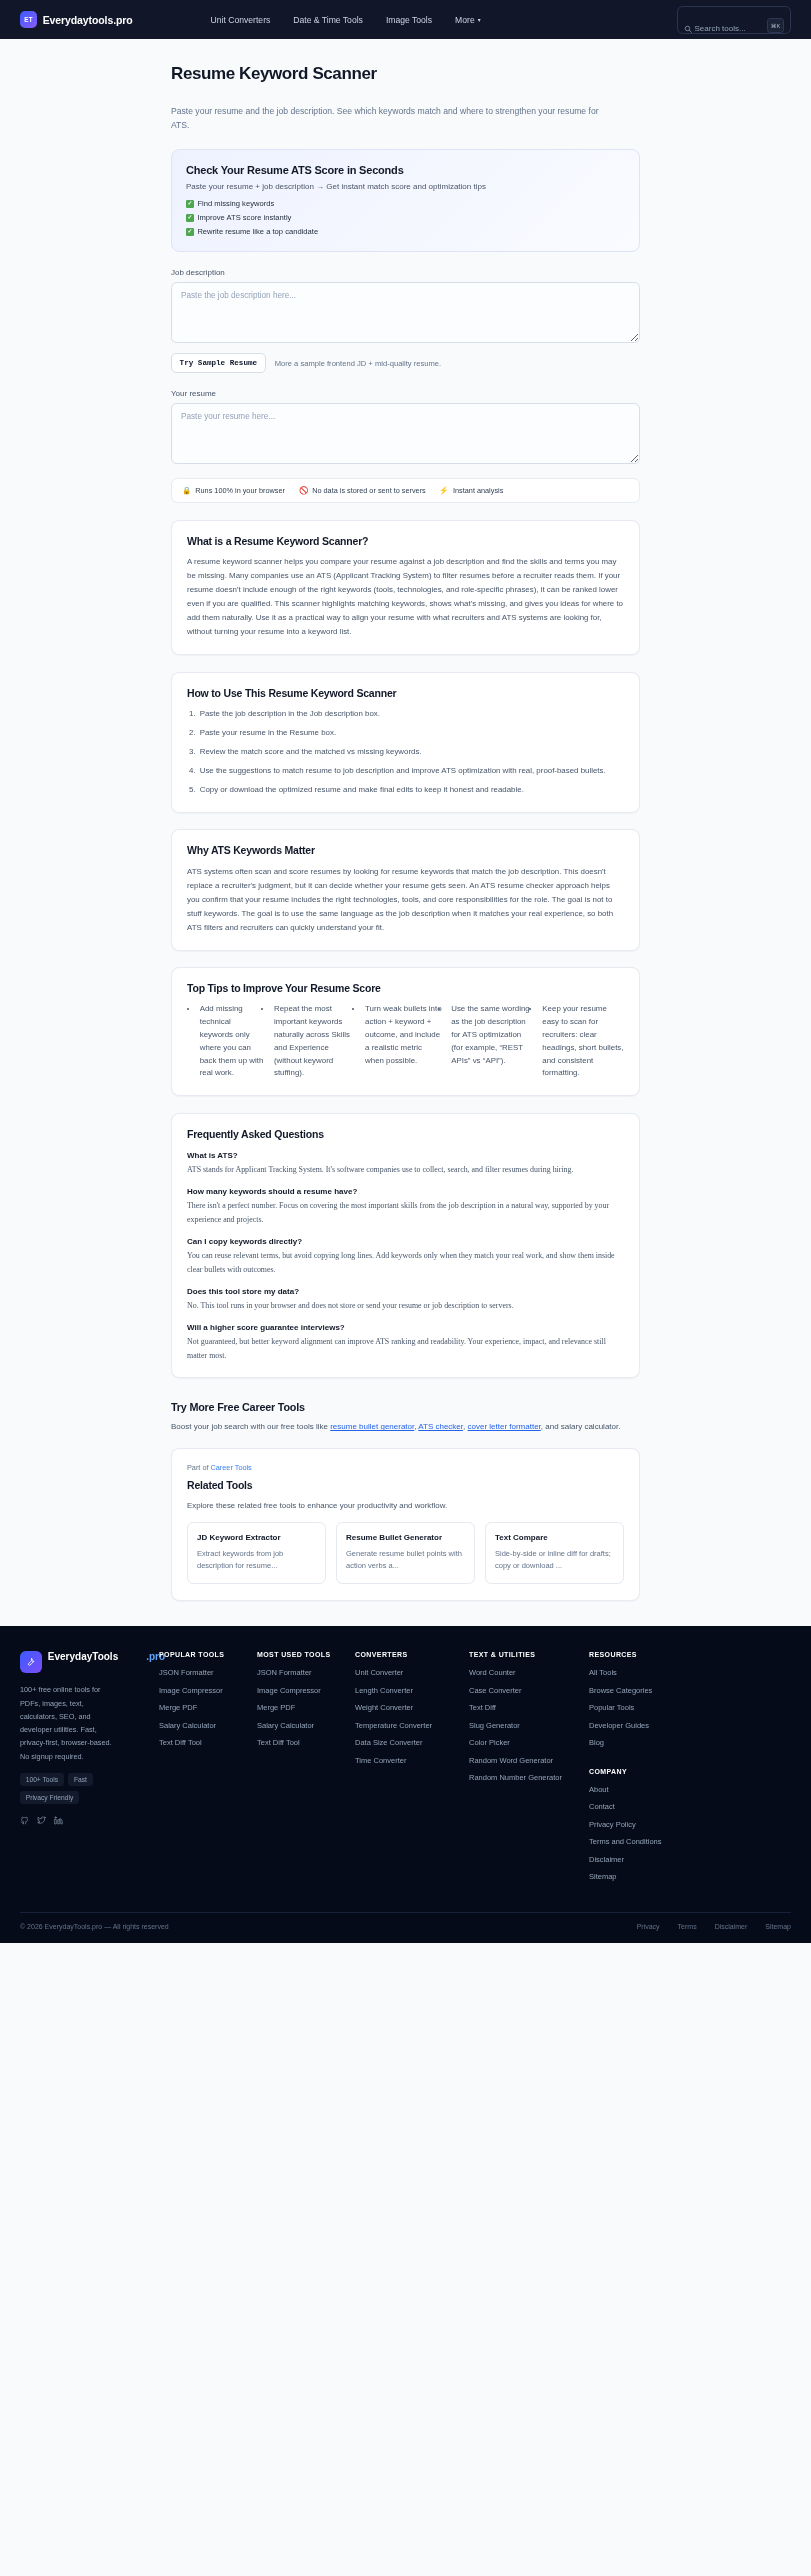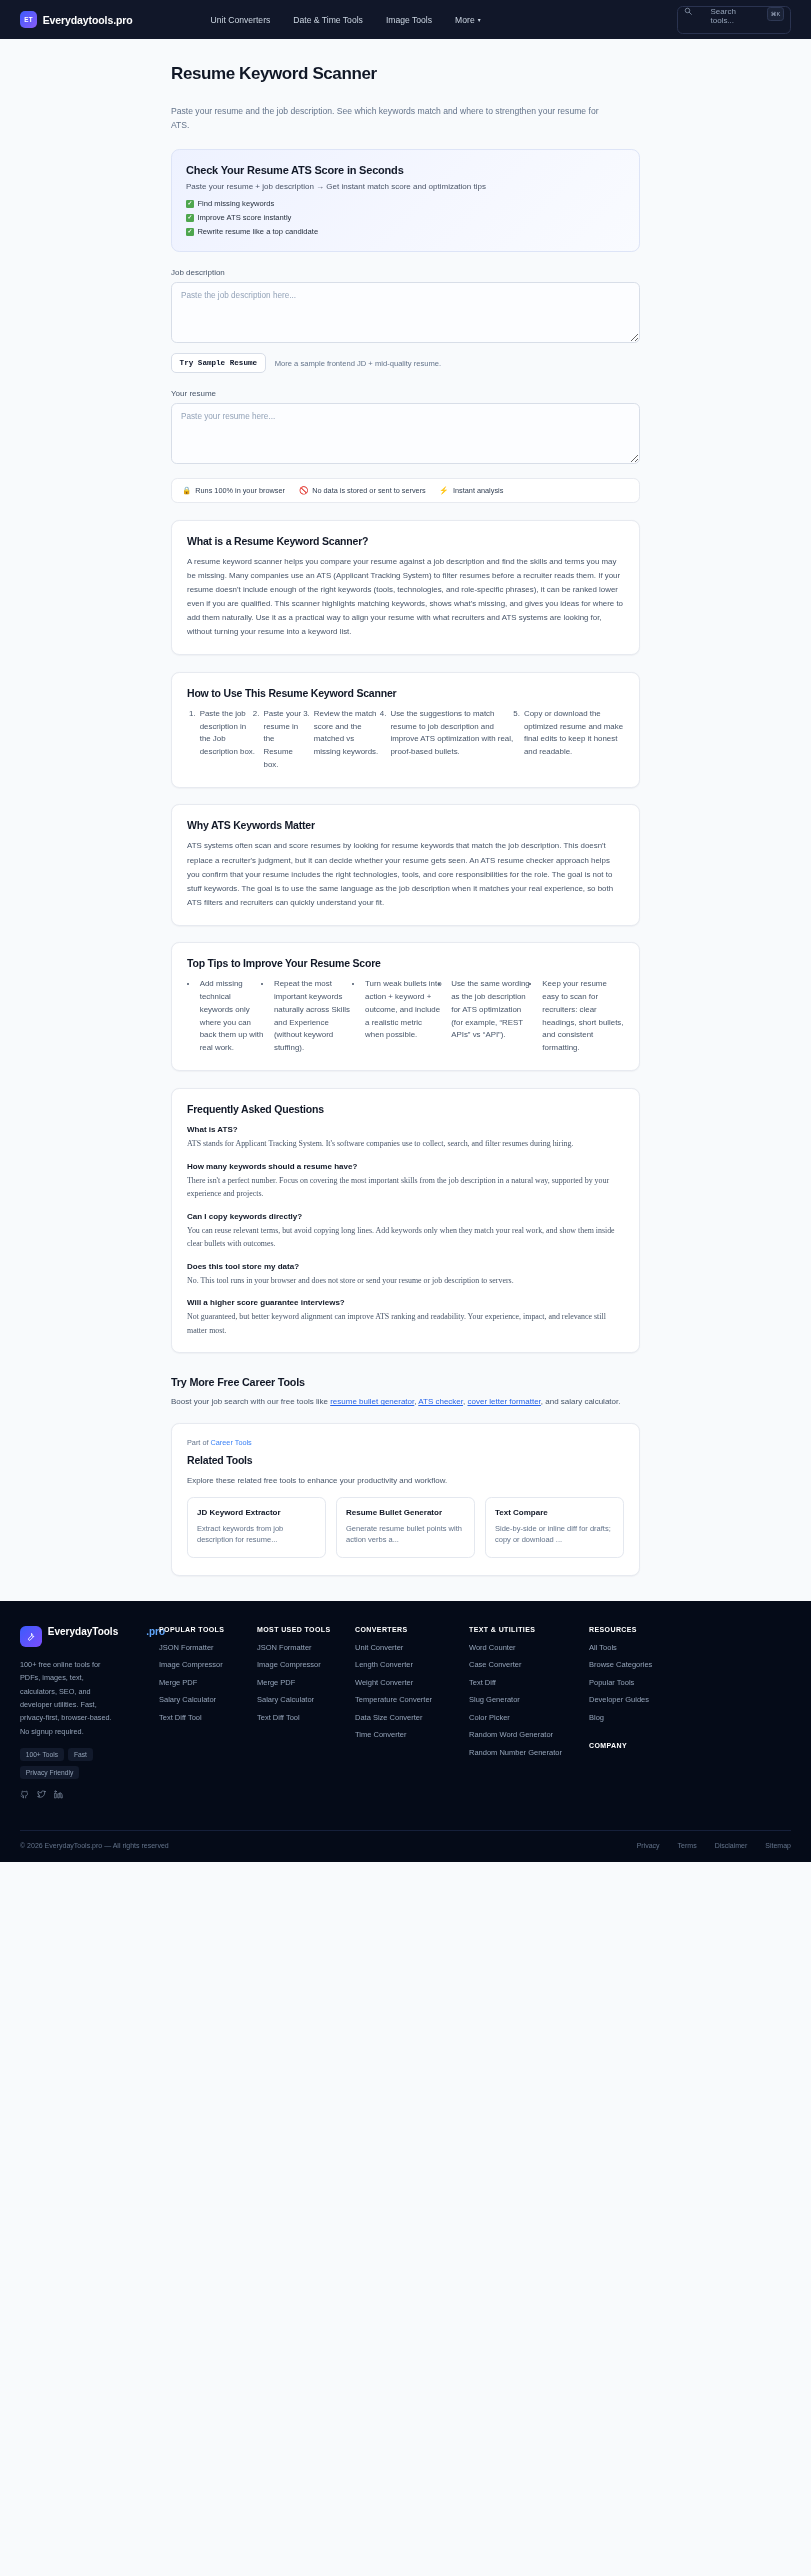--- a/index.html
+++ b/index.html
@@ -31,21 +31,21 @@
   }
   .brand-name { color: #fff; font-size: 10.5px; font-weight: bold; letter-spacing: -0.1px; }
   .main-nav { display: flex; align-items: center; gap: 23px; margin-left: 78px; }
   .nav-link { color: #cbd5e1; font-size: 8.6px; text-align: center; }
   .nav-more { display: inline-flex; align-items: center; gap: 3.2px; }
   .caret { font-size: 5.7px; color: #cbd5e1; }
   .search-box {
     position: absolute; right: 20px; top: 5.7px;
     width: 114px; height: 28px;
     border: 0.6px solid #2a3350; border-radius: 5.7px;
-    display: flex; align-items: flex-start; gap: 18px;
+    display: flex; align-items: flex-end; gap: 2px;
     padding: 0 6.3px; background: transparent;
   }
   .search-ico { width: 8.2px; height: 8.2px; flex: none; }
   .search-ph { color: #94a3b8; font-size: 8px; flex: 1; }
   .kbd {
     background: #1b2337; border: 0.6px solid #2e3854; border-radius: 3.2px;
     color: #aab6cd; font-size: 5.7px; padding: 3.2px 2.5px; min-width: 12px; text-align: center;
   }
 
   
@@ -97,21 +97,21 @@
     margin-top: 14px; background: #fff; border: 0.6px solid #e7eaf0; border-radius: 6.3px;
     padding: 7px 10px; display: flex; align-items: center; gap: 14px;
   }
   .pb-item { display: flex; align-items: center; gap: 3.8px; font-size: 7.3px; color: #334155; }
   .pb-ico { font-size: 7.6px; line-height: 1; }
 
   
   .sec { margin-top: 16.5px; padding: 14px 15px 15px; }
   .sec h2 { font-size: 10.5px; font-weight: bold; letter-spacing: -0.2px; color: #111827; }
   .sec p.body { font-size: 7.9px; color: #475569; line-height: 1.78; margin-top: 8.2px; }
-  .sec ol { margin: 9px 0 0 10.8px; display: flex; gap: 6.3px; justify-content: space-between; }
+  .sec ol { margin: 9px 0 0 10.8px; display: flex; flex-direction: column; gap: 6.3px; justify-content: space-between; }
   .sec ol li { font-size: 7.9px; color: #475569; line-height: 1.62; padding-left: 1.9px; }
   .sec ul.tips { margin: 9px 0 0 10.8px; display: flex; flex-direction: row; gap: 7px; }
   .sec ul.tips li { font-size: 7.9px; color: #475569; line-height: 1.62; padding-left: 1.9px; }
 
   .faq-item { margin-top: 10.8px; }
   .faq-q { font-size: 8px; font-weight: bold; color: #111827; }
   .faq-a { font-size: 7.9px; color: #475569; line-height: 1.72; margin-top: 3px; font-family: Liberation Serif, serif; }
 
   
   .career { margin-top: 23px; }
@@ -429,20 +429,28 @@
       <div class="f-col-title">RESOURCES</div>
       <div class="f-links">
         <a class="f-link" href="#">All Tools</a>
         <a class="f-link" href="#">Browse Categories</a>
         <a class="f-link" href="#">Popular Tools</a>
         <a class="f-link" href="#">Developer Guides</a>
         <a class="f-link" href="#">Blog</a>
       </div>
 
       <div class="f-col-title second">COMPANY</div>
+      <div class="f-links">
+        <a class="f-link" href="#">About</a>
+        <a class="f-link" href="#">Contact</a>
+        <a class="f-link" href="#">Privacy Policy</a>
+        <a class="f-link" href="#">Terms and Conditions</a>
+        <a class="f-link" href="#">Disclaimer</a>
+        <a class="f-link" href="#">Sitemap</a>
+      </div>
     </div>
 
   </div>
 
   <div class="footer-bottom">
     <span class="fb-copy">© 2026 EverydayTools.pro — All rights reserved</span>
     <span class="fb-links">
       <a href="#">Privacy</a>
       <a href="#">Terms</a>
       <a href="#">Disclaimer</a>

